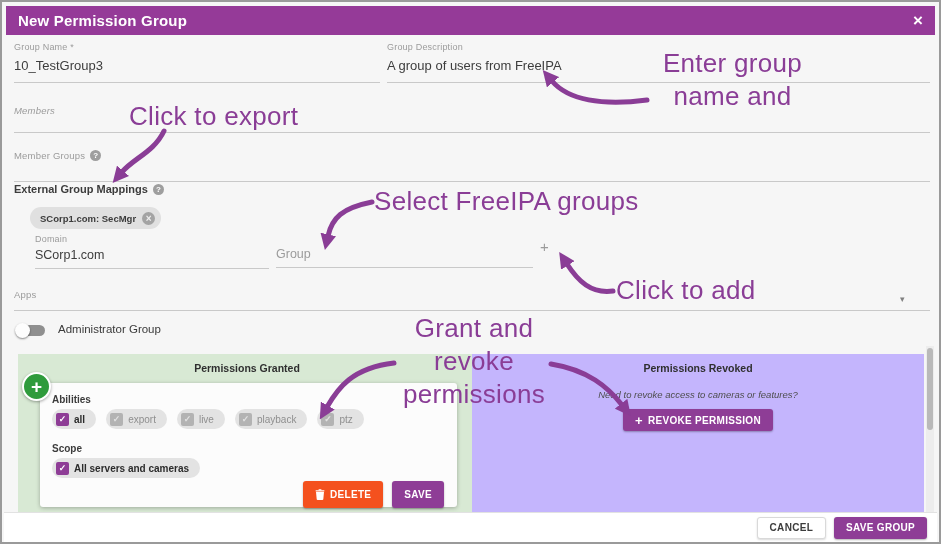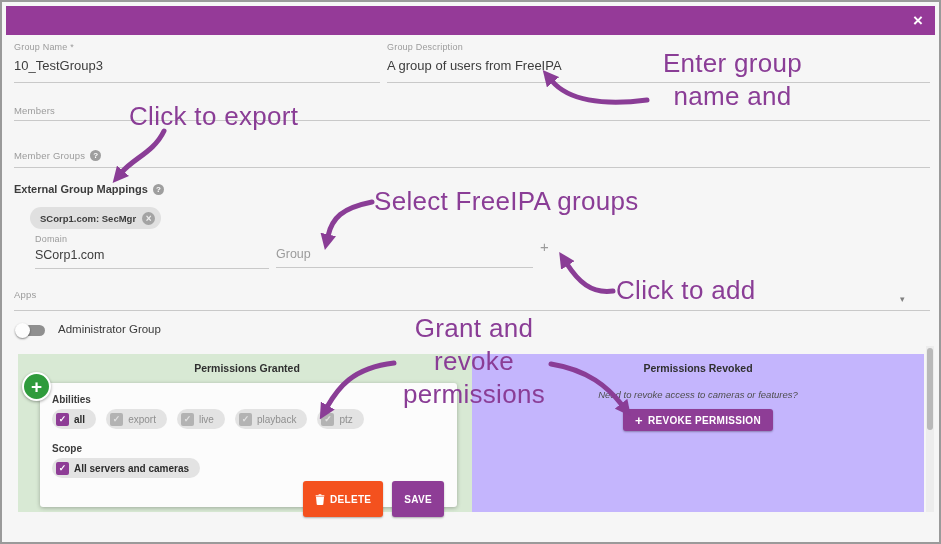--- a/index.html
+++ b/index.html
@@ -64,21 +64,21 @@
               background:#e3e3e3; padding:0 11px 0 4px; cursor:pointer; }
   .cbx { width:13px; height:13px; border-radius:2px; display:flex; align-items:center; justify-content:center;
          font-size:9px; font-weight:bold; }
   .cbx-on  { background:#8e3d96; color:#fff; }
   .cbx-off { background:#b3b3b3; color:#e2e2e2; }
   .abl-on  { font-size:10px; font-weight:bold; color:#2c2c2c; }
   .abl-off { font-size:10px; color:#8f8f8f; }
   .scope-chip { position:absolute; left:12px; top:75px; }
 
   .card-btns { position:absolute; right:13px; top:98px; display:flex; gap:9px; }
-  .btn { display:inline-flex; align-items:center; justify-content:center; gap:5px; height:36px;
+  .btn { display:inline-flex; align-items:center; justify-content:center; gap:5px; height:27px;
          border-radius:3px; font-size:10px; font-weight:bold; letter-spacing:.3px; padding:0 12px;
          cursor:pointer; box-shadow:0 1px 2px rgba(0,0,0,.3); }
   .btn-delete { background:#f4511e; color:#fff; }
   .btn-purple { background:#8e3d96; color:#fff; }
 
   .revoke-prompt { margin-top:15px; text-align:center; font-style:italic; font-size:9.5px; color:#4e4e4e; }
   .revoke-btn-wrap { display:flex; justify-content:center; margin-top:9px; }
   .plus-bold { font-size:13px; font-weight:bold; line-height:1; }
 
   
@@ -98,37 +98,38 @@
           letter-spacing:.3px; z-index:40; white-space:nowrap; }
   .anno-center { text-align:center; white-space:normal; }
   .arrows { position:absolute; inset:0; z-index:35; pointer-events:none; }
 </style>
 </head>
 <body>
 
 <div class="modal">
 
   <div class="titlebar">
+    <span class="title">New Permission Group</span>
     <span class="close-btn">×</span>
   </div>
 
   <div class="field" style="left:12px; top:40px; width:366px;">
     <div class="f-label">Group Name *</div>
     <div class="f-value">10_TestGroup3</div>
   </div>
   <div class="field" style="left:385px; top:40px; width:543px;">
     <div class="f-label">Group Description</div>
     <div class="f-value">A group of users from FreeIPA</div>
   </div>
 
-  <div class="field" style="left:12px; top:103px; width:916px; padding-bottom:4px;">
+  <div class="field" style="left:12px; top:103px; width:916px; padding-bottom:16px;font-style:italic;">
     <div class="f-label" style="font-size:9.5px;">Members</div>
   </div>
 
-  <div class="field" style="left:12px; top:148px; width:916px; padding-bottom:6px;">
+  <div class="field" style="left:12px; top:148px; width:916px; padding-bottom:20px;">
     <div class="f-label" style="font-size:9.5px;">
       <span>Member Groups</span><span class="help-icon">?</span>
     </div>
   </div>
 
   <div class="section-label" style="left:12px; top:181px;">
     <span>External Group Mappings</span><span class="help-icon">?</span>
   </div>
 
   <div class="chip">
@@ -213,20 +214,28 @@
       <span class="btn btn-purple" style="height:22px;">
         <span class="plus-bold">+</span>
         <span>REVOKE PERMISSION</span>
       </span>
     </div>
   </div>
 
   <div class="scrollbar-track"></div>
   <div class="scrollbar-thumb"></div>
 
+  <div class="footer">
+    <span class="btn btn-cancel">
+      <span>CANCEL</span>
+    </span>
+    <span class="btn btn-purple btn-savegroup">
+      <span>SAVE GROUP</span>
+    </span>
+  </div>
 
   <div class="anno anno-center" style="left:628px; top:45px; width:205px;">
     <div>Enter group</div>
     <div>name and</div>
   </div>
   <div class="anno" style="left:127px; top:98px;">Click to export</div>
   <div class="anno" style="left:372px; top:183px;">Select FreeIPA groups</div>
   <div class="anno" style="left:614px; top:272px;">Click to add</div>
   <div class="anno anno-center" style="left:368px; top:310px; width:208px;">
     <div>Grant and</div>

